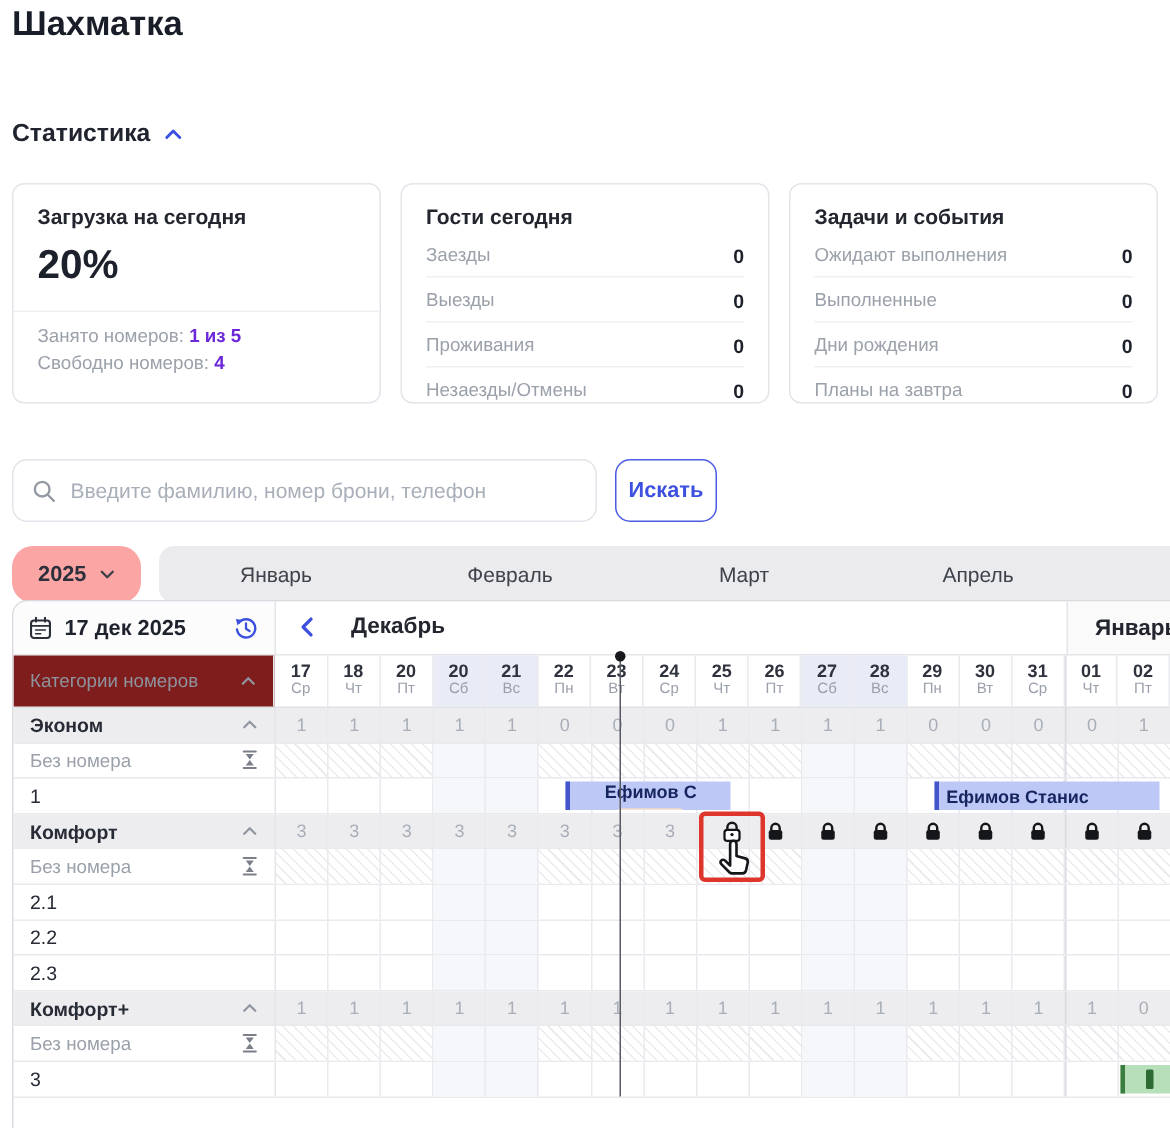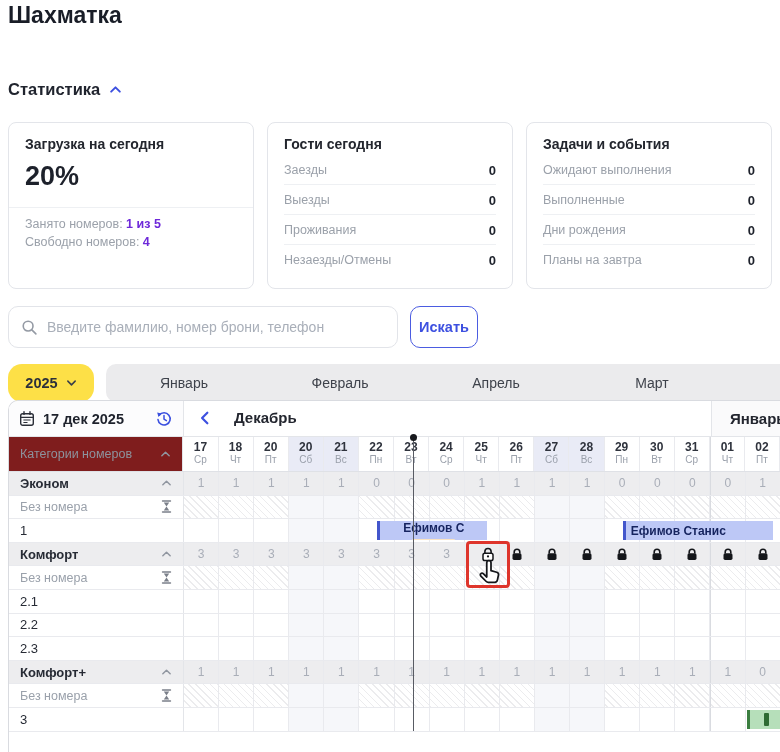--- a/index.html
+++ b/index.html
@@ -9,41 +9,41 @@
     background:#fff; color:#23262e; position:relative; overflow:hidden;
   }
   .abs { position:absolute; }
 
   
   .page-title { left:8px; top:0; font-size:23px; font-weight:700; color:#191d27; line-height:30px; }
   .stats-header { left:8px; top:80px; display:flex; align-items:center; gap:9px; cursor:pointer; }
   .stats-header .lbl { font-size:16.5px; font-weight:700; color:#20242e; }
 
   
-  .cards { left:8px; top:122px; width:764px; height:167px; display:flex; gap:13px; }
+  .cards { left:8px; top:122px; width:764px; height:147px; display:flex; gap:13px; }
   .card { flex:1 1 0; border:1px solid #e3e5ea; border-radius:8px; background:#fff; padding:13px 16px; overflow:hidden; }
   .card-title { font-size:14px; font-weight:700; color:#23262e; }
   .big-value { margin-top:9px; font-size:27px; font-weight:700; color:#1d212b; }
   .card-divider { border-top:1px solid #eef0f3; margin:15px -16px 9px -16px; }
   .foot-line { font-size:12.5px; color:#9ba1aa; margin-top:4px; }
   .foot-line b { color:#6d28d9; font-weight:700; }
   .stat-row { display:flex; justify-content:space-between; align-items:center; padding:7.5px 0 6.5px; border-bottom:1px solid #eef0f3; }
   .stat-row:last-child { border-bottom:none; }
   .stat-row .sl { font-size:12.5px; color:#9ba1aa; }
   .stat-row .sv { font-size:13px; font-weight:700; color:#1d212b; }
   .card .card-title { margin-bottom:3px; }
 
   
   .search-wrap { left:8px; top:306px; width:390px; height:42px; border:1px solid #e2e4e9; border-radius:10px; display:flex; align-items:center; padding:0 12px; gap:9px; background:#fff; }
   .search-wrap input { border:none; outline:none; flex:1; font-size:14px; font-family:inherit; color:#3a3f49; background:transparent; }
   .search-wrap input::placeholder { color:#a9afb9; }
   .search-btn { left:410px; top:306px; width:68px; height:42px; border:1.5px solid #4b5ce1; border-radius:10px; background:#fff; color:#3d50e0; font-size:14.5px; font-weight:600; font-family:inherit; cursor:pointer; }
 
   
-  .year-select { left:8px; top:364px; width:86px; height:38px; background:#fde047; border-radius:14px; display:flex; align-items:center; justify-content:center; gap:8px; font-size:14.5px; font-weight:600; color:#2c303a; cursor:pointer; }
+  .year-select { left:8px; top:364px; width:86px; height:38px; background:#fca5a5; border-radius:14px; display:flex; align-items:center; justify-content:center; gap:8px; font-size:14.5px; font-weight:600; color:#2c303a; cursor:pointer; }
   .months-bar { left:106px; top:364px; width:680px; height:38px; background:#ebebed; border-radius:10px 0 0 10px; display:flex; }
   .month-tab { width:156px; display:flex; align-items:center; justify-content:center; font-size:14px; color:#3e424b; cursor:pointer; }
 
   
   .board { left:8px; top:400px; width:772px; height:408px; border:1px solid #d9dbe0; border-right:none; border-top-left-radius:10px; background:#fff; overflow:hidden; }
   .b-row1 { height:36px; display:flex; border-bottom:1px solid #e3e5e9; }
   .date-picker { width:175px; border-right:1px solid #e3e5e9; background:#fcfcfd; display:flex; align-items:center; padding:0 10px; gap:8px; cursor:pointer; }
   .date-picker .dlabel { font-size:14.5px; font-weight:700; color:#1e222c; }
   .reset-btn { margin-left:auto; cursor:pointer; display:flex; }
   .month-nav { flex:1; position:relative; background:#fff; }
@@ -169,22 +169,22 @@
   <span>2025</span>
   <span>
     <svg width="11" height="8" viewBox="0 0 12 8">
         <polyline points="2,2 6,6 10,2" fill="none" stroke="#3a3f49" stroke-width="1.7" stroke-linecap="round" stroke-linejoin="round"></polyline>
       </svg>
   </span>
 </div>
 <div class="abs months-bar">
   <div class="month-tab">Январь</div>
   <div class="month-tab">Февраль</div>
+  <div class="month-tab">Март</div>
   <div class="month-tab">Апрель</div>
-  <div class="month-tab">Март</div>
 </div>
 
 <div class="abs board">
   <div class="b-row1">
     <div class="date-picker">
       <span>
         <svg width="16" height="16" viewBox="0 0 16 16">
             <rect x="1.7" y="2.7" width="12.6" height="11.6" rx="2" fill="none" stroke="#2a2e38" stroke-width="1.4"></rect>
             <line x1="1.7" y1="6.3" x2="14.3" y2="6.3" stroke="#2a2e38" stroke-width="1.2"></line>
             <line x1="5" y1="0.8" x2="5" y2="3.4" stroke="#2a2e38" stroke-width="1.4" stroke-linecap="round"></line>

